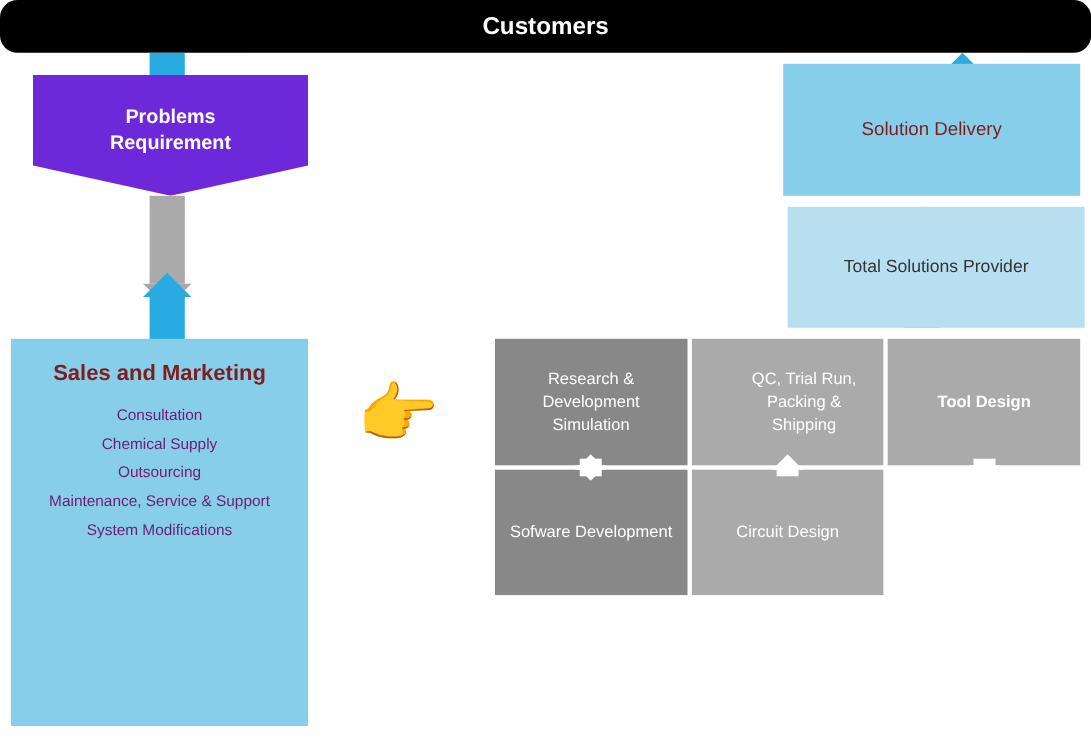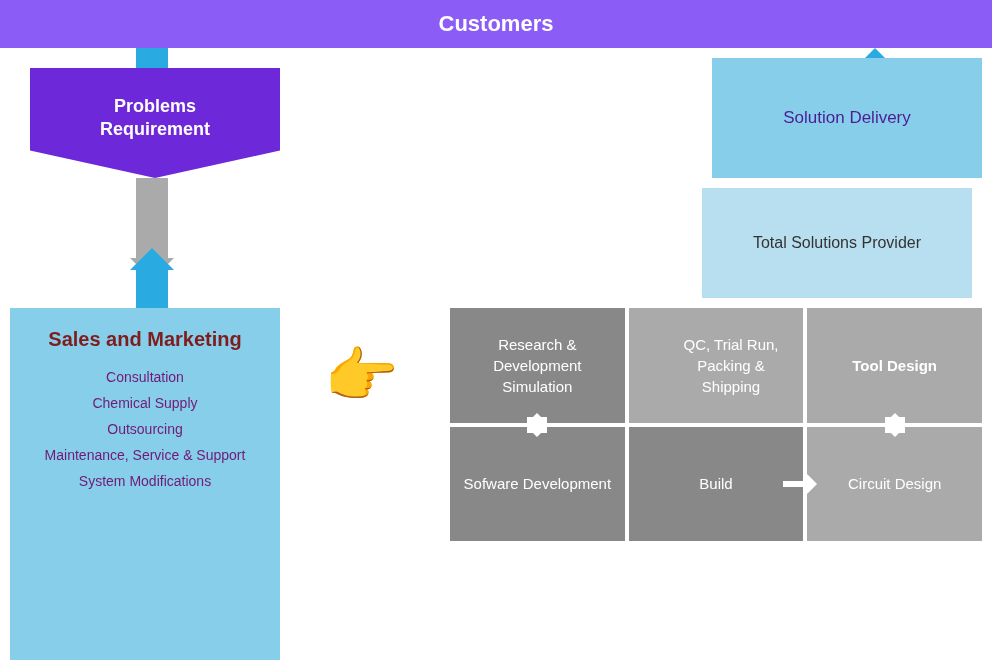--- a/index.html
+++ b/index.html
@@ -12,24 +12,25 @@
       position: relative;
     }
 
     
     .customers-banner {
       position: absolute;
       top: 0;
       left: 0;
       right: 0;
       height: 48px;
-      background: #8b5cf6;
+      background: #000000;
       display: flex;
       align-items: center;
       justify-content: center;
+      border-radius: 16px;
     }
     .customers-banner span {
       color: #fff;
       font-size: 22px;
       font-weight: bold;
     }
 
     
     .problems-box {
       position: absolute;
@@ -125,29 +126,29 @@
       right: 10px;
       width: 270px;
       height: 120px;
       background: #87ceeb;
       display: flex;
       align-items: center;
       justify-content: center;
     }
     .solution-delivery-box span {
       font-size: 17px;
-      color: #4c1d95;
+      color: #7f1d1d;
       text-align: center;
     }
 
     
     .total-solutions-box {
       position: absolute;
       top: 188px;
-      right: 20px;
+      right: 6px;
       width: 270px;
       height: 110px;
       background: #b8dff0;
       display: flex;
       align-items: center;
       justify-content: center;
     }
     .total-solutions-box span {
       font-size: 16px;
       color: #333;
@@ -385,28 +386,20 @@
   </div>
   <div class="eng-cell" style="background:#888; position:relative;">
     <span>Sofware Development</span>
 
     <div style="position:absolute; top:-14px; left:50%; transform:translateX(-50%); z-index:10; display:flex; flex-direction:column; align-items:center;">
       <div style="width:0;height:0;border-left:14px solid transparent;border-right:14px solid transparent;border-bottom:14px solid #fff;"></div>
       <div style="width:20px;height:6px;background:#fff;"></div>
     </div>
   </div>
 
-  <div class="eng-cell" style="background:#888; position:relative;">
-    <span>Build</span>
-
-    <div style="position:absolute; right:-14px; top:50%; transform:translateY(-50%); z-index:10; display:flex; flex-direction:row; align-items:center;">
-      <div style="width:20px;height:6px;background:#fff;"></div>
-      <div style="width:0;height:0;border-top:14px solid transparent;border-bottom:14px solid transparent;border-left:14px solid #fff;"></div>
-    </div>
-  </div>
   <div class="eng-cell" style="background:#aaa; position:relative;">
     <span>Circuit Design</span>
 
     <div style="position:absolute; top:-14px; left:50%; transform:translateX(-50%); z-index:10; display:flex; flex-direction:column; align-items:center;">
       <div style="width:0;height:0;border-left:14px solid transparent;border-right:14px solid transparent;border-bottom:14px solid #fff;"></div>
       <div style="width:20px;height:6px;background:#fff;"></div>
     </div>
   </div>
 </div>
 

